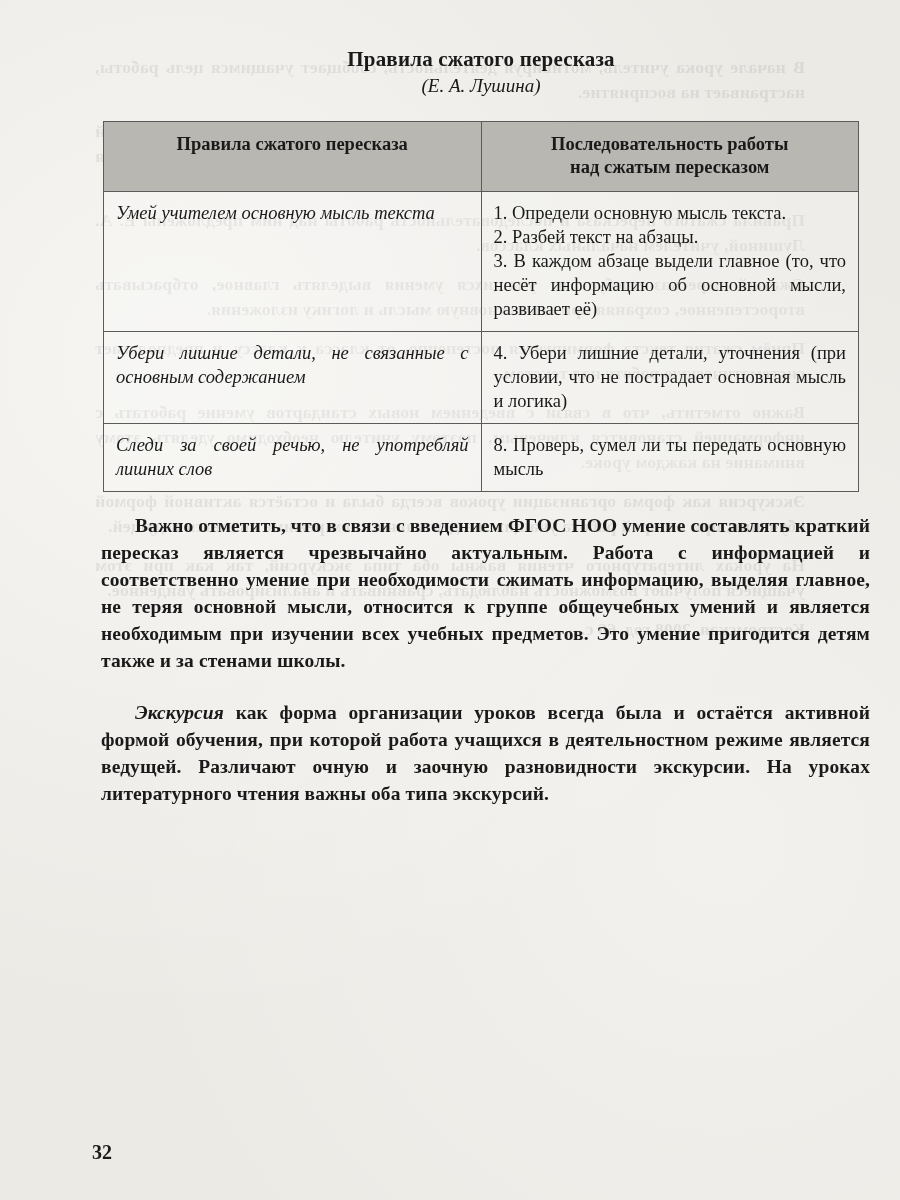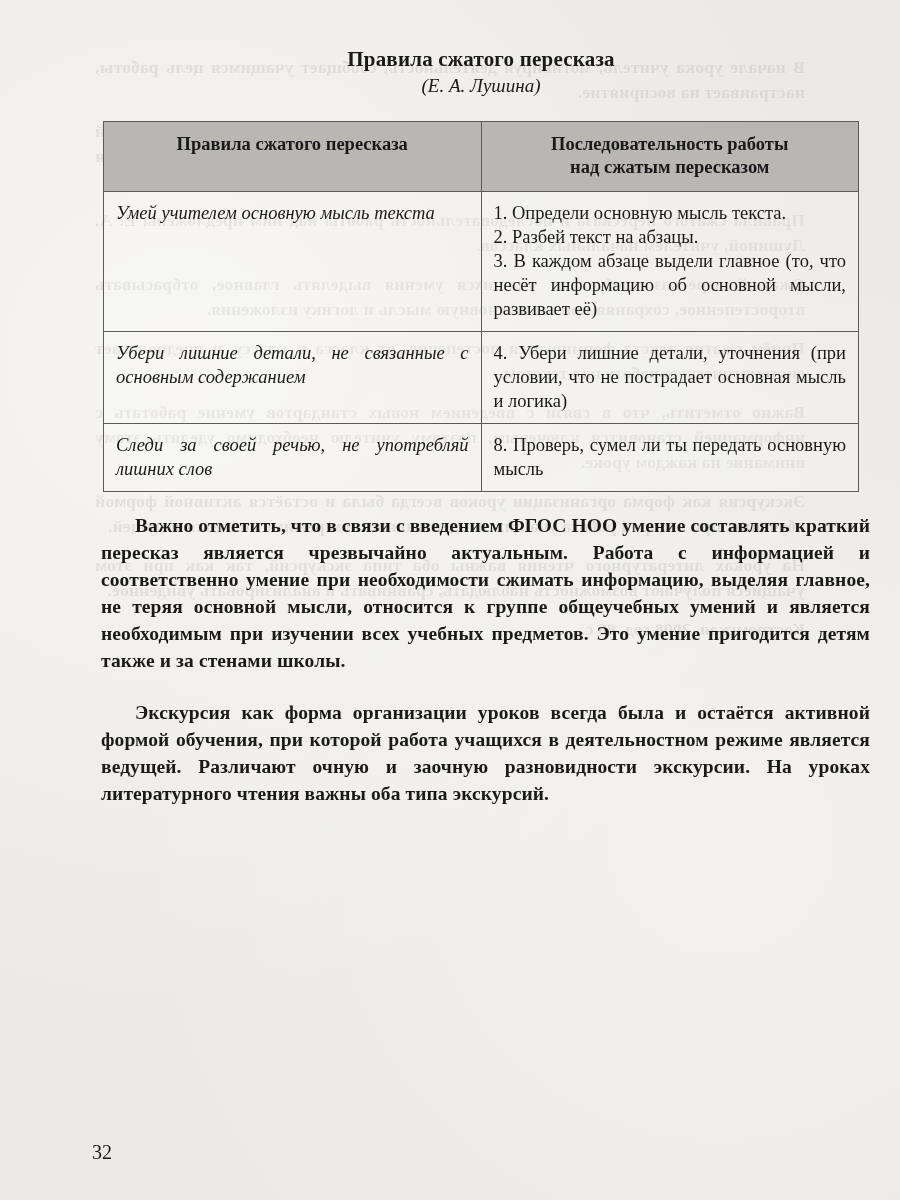--- a/index.html
+++ b/index.html
@@ -106,28 +106,28 @@
   .body-text {
     font-size: 19.5px;
     line-height: 27px;
     text-align: justify;
     text-indent: 34px;
     margin: 20px 0 0 9px;
     font-weight: bold;
     letter-spacing: 0.1px;
   }
   .body-text.second { margin-top: 25px; }
-  .body-text .lead { font-weight: bold; }
+  .body-text .lead { font-style: italic; font-weight: bold; }
 
   .page-number {
     position: absolute;
     left: 92px;
     bottom: 36px;
     font-size: 20px;
-    font-weight: normal;
+    font-weight: bold;
     z-index: 3;
     text-align: right;
   }
 </style>
 </head>
 <body>
 
 <div class="page">
 
   <div class="bleed">

